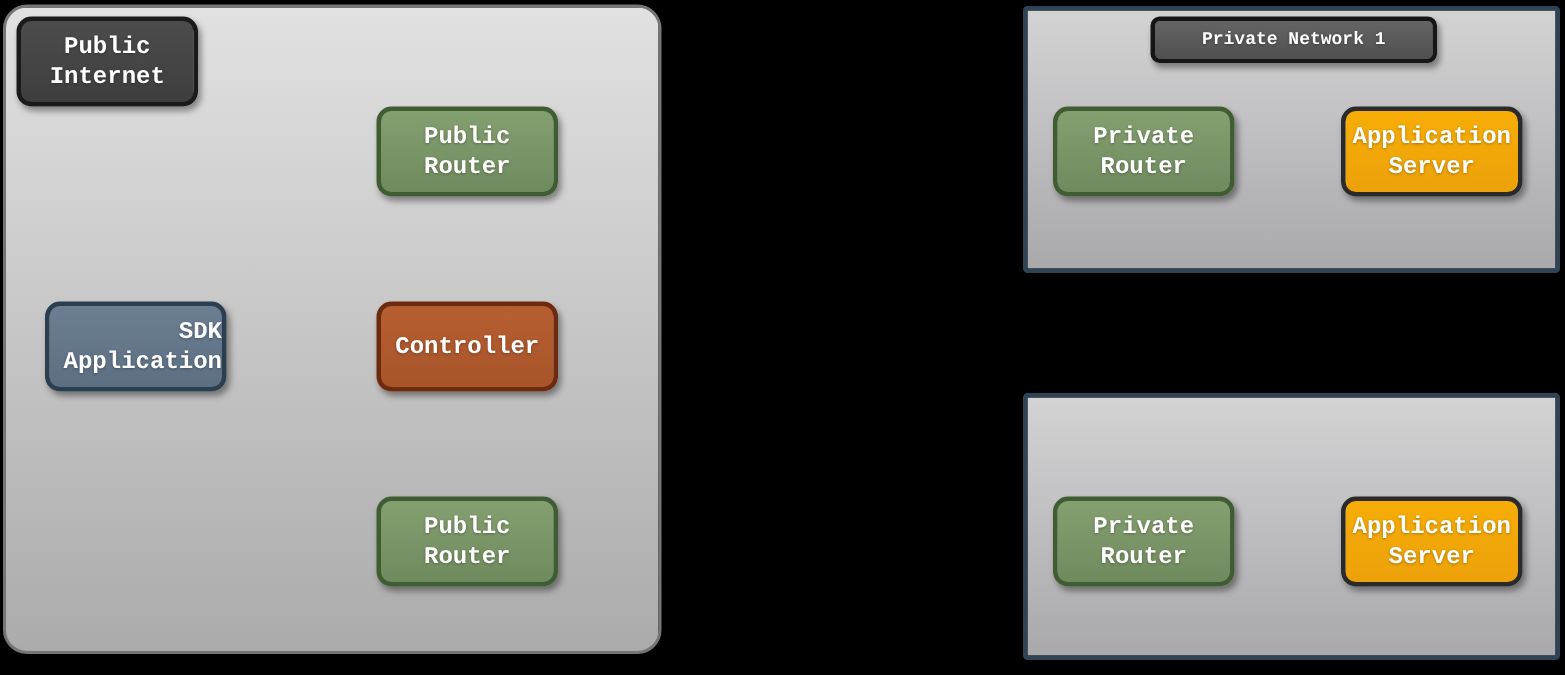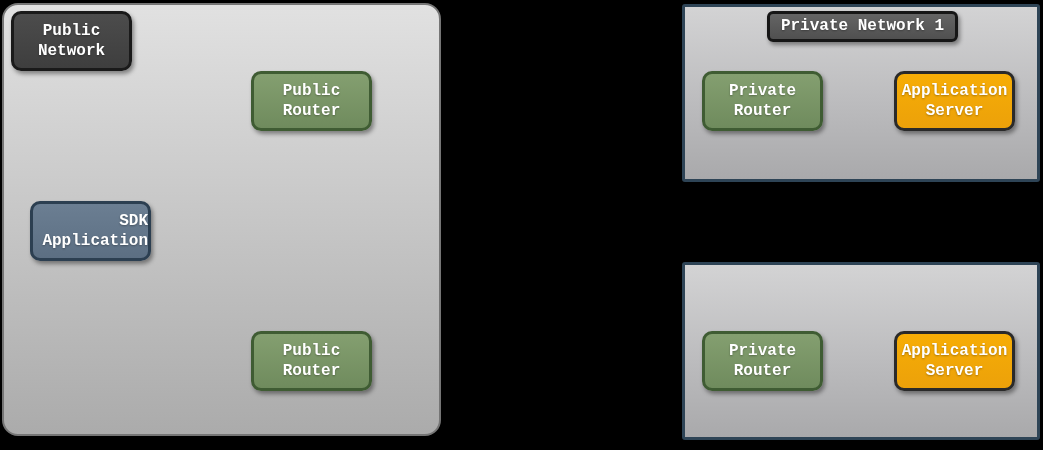--- a/index.html
+++ b/index.html
@@ -67,49 +67,53 @@
   .n-rust   { background: linear-gradient(180deg, #b55f31, #a9532a); border-color: #6d2a0e; }
   .n-orange { background: linear-gradient(180deg, #f7ad05, #eca10a); border-color: #2a2a2a; }
 
   
   .n-title {
     width: 185px;
     height: 25px;
     border-radius: 6px;
     background: linear-gradient(180deg, #646464, #505050);
     border-color: #161616;
-    font-size: 16px;
+    font-size: 12px;
     line-height: 25px;
   }
 </style>
 </head>
 <body>
 
 <div class="stage">
 
   <div class="zone-public"></div>
 
   <div class="network" id="pn1"></div>
   <div class="network" id="pn2"></div>
 
   <div class="node n-dark" style="left:11px; top:11px;">
     <span>Public</span>
-    <span>Network</span>
+    <span>Internet</span>
   </div>
 
   <div class="node n-green" style="left:251px; top:71px;">
     <span>Public</span>
     <span>Router</span>
   </div>
 
   <div class="node n-slate" style="left:30px; top:201px;">
     <span>SDK</span>
     <span>Application</span>
   </div>
 
+  <div class="node n-rust" style="left:251px; top:201px;">
+    <span>Controller</span>
+    <span></span>
+  </div>
 
   <div class="node n-green" style="left:251px; top:331px;">
     <span>Public</span>
     <span>Router</span>
   </div>
 
   <div class="node n-title" style="left:767px; top:11px;">
     <span>Private Network 1</span>
   </div>
 

